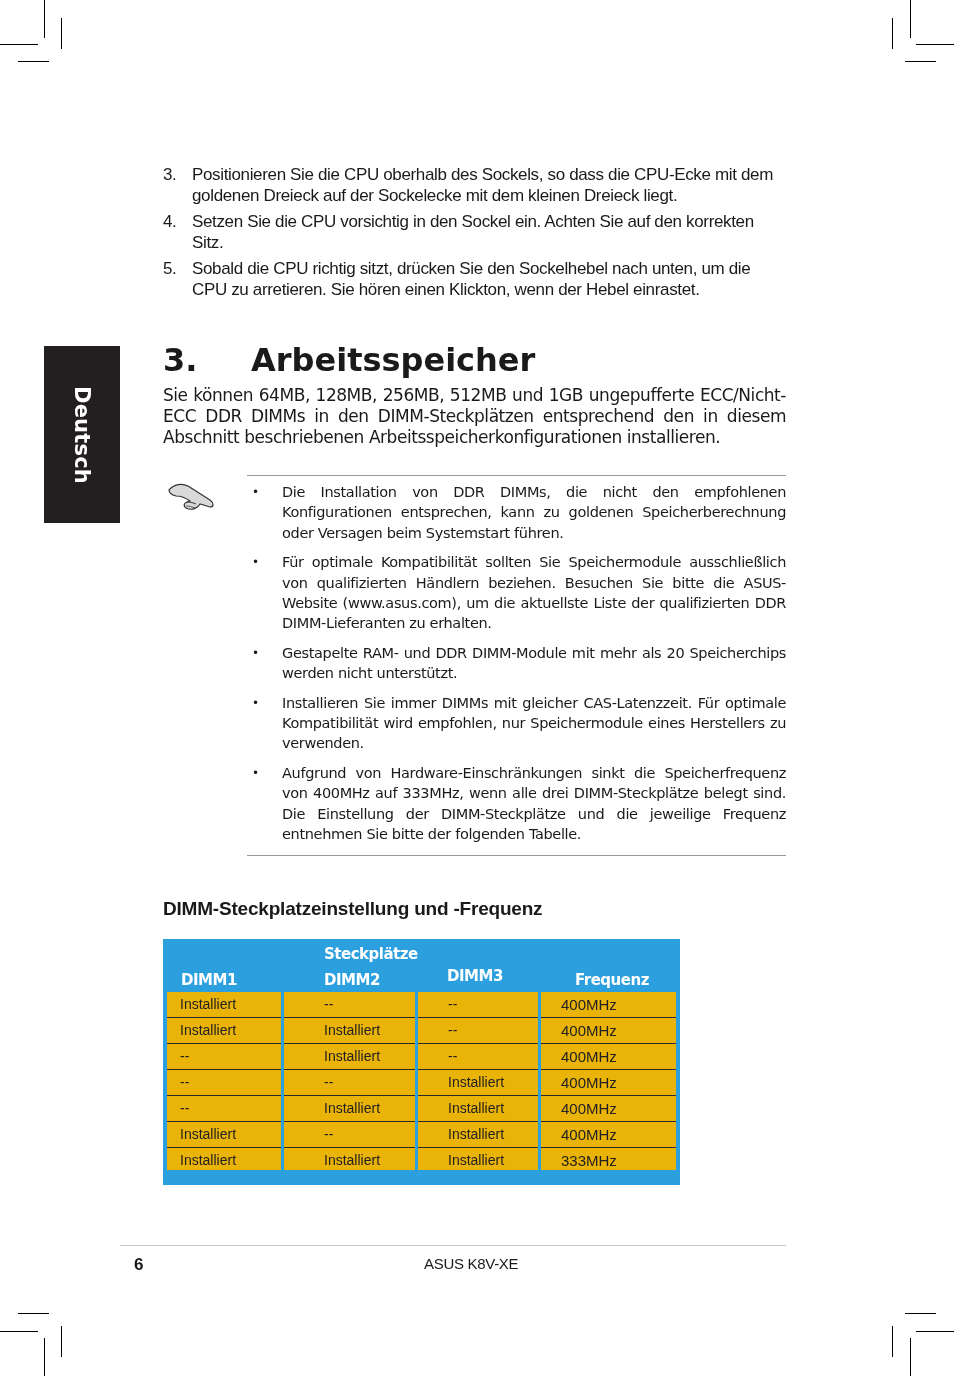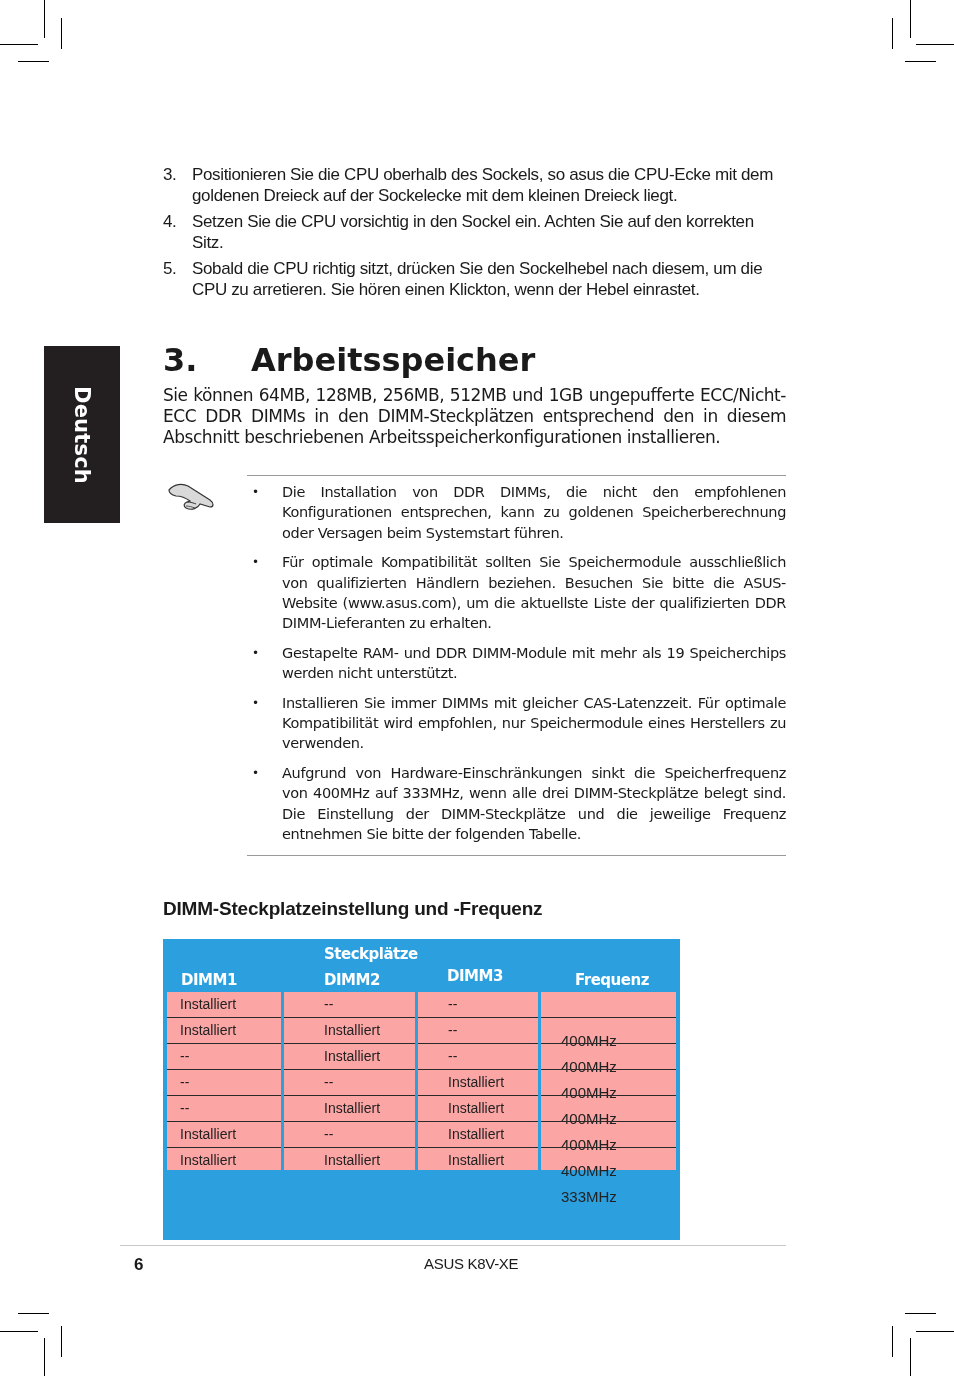--- a/index.html
+++ b/index.html
@@ -30,27 +30,27 @@
     .hand-icon { position: absolute; left: 166px; top: 480px; width: 52px; height: 34px; }
     .notes { position: absolute; left: 252px; top: 482px; width: 534px; font-size: 14.5px; line-height: 20.4px;
       font-family: "DejaVu Sans", sans-serif; letter-spacing: -0.35px; }
     .note { display: flex; margin-bottom: 9px; }
     .note .b { width: 30px; flex: none; font-size: 12px; }
     .note .t { flex: 1; text-align: justify; }
 
     .table-title { position: absolute; left: 163px; top: 898px; font-size: 19px; font-weight: bold;
       font-family: "Liberation Sans", sans-serif; letter-spacing: -0.2px; }
 
-    .tbl { position: absolute; left: 163px; top: 939px; width: 517px; height: 301px; background: #2c9fdf; }
+    .tbl { position: absolute; left: 163px; top: 939px; width: 517px; height: 246px; background: #2c9fdf; }
     .tbl .hd { position: absolute; color: #fff; font-size: 15px; font-weight: bold; font-family: "DejaVu Sans", sans-serif; letter-spacing: -0.5px; }
-    .tbl .body { position: absolute; left: 4px; top: 53px; width: 509px; height: 178px; background: #fca5a5; }
+    .tbl .body { position: absolute; left: 4px; top: 53px; width: 509px; height: 178px; background: #eab308; }
     .tbl .row { position: absolute; left: 0; width: 509px; height: 26px; border-bottom: 1px solid #2a2a2a; box-sizing: border-box; }
     .tbl .row:last-child { border-bottom: none; }
     .tbl .cell { position: absolute; top: 0; height: 25px; line-height: 25px; font-size: 14px; font-family: "Liberation Sans", sans-serif; color: #222; }
-    .tbl .cell.freq { font-size: 15px; margin-top: 36px; }
+    .tbl .cell.freq { font-size: 15px; }
     .tbl .vline { position: absolute; top: 53px; width: 3px; height: 178px; background: #2c9fdf; }
 
     .foot-rule { position: absolute; left: 120px; top: 1245px; width: 666px; height: 1px; background: #c8c8c8; }
     .page-num { position: absolute; left: 134px; top: 1255px; font-size: 17px; font-weight: bold; font-family: "Liberation Sans", sans-serif; }
     .foot-title { position: absolute; left: 424px; top: 1255px; font-size: 15px; font-family: "Liberation Sans", sans-serif; letter-spacing: -0.3px; }
   </style>
 </head>
 <body>
 
 <div class="crop v" style="left:44px;top:0;height:38px;"></div>
@@ -73,29 +73,29 @@
 <div class="crop v" style="left:892px;top:1326px;height:31px;"></div>
 <div class="crop h" style="left:905px;top:1313px;width:31px;"></div>
 
 <div class="side-tab">
   <span>Deutsch</span>
 </div>
 
 <div class="steps">
   <div class="step">
     <span class="num">3.</span>
-    <span class="txt">Positionieren Sie die CPU oberhalb des Sockels, so asus die CPU-Ecke mit dem goldenen Dreieck auf der Sockelecke mit dem kleinen Dreieck liegt.</span>
+    <span class="txt">Positionieren Sie die CPU oberhalb des Sockels, so dass die CPU-Ecke mit dem goldenen Dreieck auf der Sockelecke mit dem kleinen Dreieck liegt.</span>
   </div>
   <div class="step">
     <span class="num">4.</span>
     <span class="txt">Setzen Sie die CPU vorsichtig in den Sockel ein. Achten Sie auf den korrekten Sitz.</span>
   </div>
   <div class="step">
     <span class="num">5.</span>
-    <span class="txt">Sobald die CPU richtig sitzt, drücken Sie den Sockelhebel nach diesem, um die CPU zu arretieren. Sie hören einen Klickton, wenn der Hebel einrastet.</span>
+    <span class="txt">Sobald die CPU richtig sitzt, drücken Sie den Sockelhebel nach unten, um die CPU zu arretieren. Sie hören einen Klickton, wenn der Hebel einrastet.</span>
   </div>
 </div>
 
 <div class="section-title">
   <span class="n">3.</span><span>Arbeitsspeicher</span>
 </div>
 
 <div class="intro">Sie können 64MB, 128MB, 256MB, 512MB und 1GB ungepufferte ECC/Nicht-ECC DDR DIMMs in den DIMM-Steckplätzen entsprechend den in diesem Abschnitt beschriebenen Arbeitsspeicherkonfigurationen installieren.</div>
 
 <div class="note-rule" style="top:475px;"></div>
@@ -110,21 +110,21 @@
   <div class="note">
     <span class="b">•</span>
     <span class="t">Die Installation von DDR DIMMs, die nicht den empfohlenen Konfigurationen entsprechen, kann zu goldenen Speicherberechnung oder Versagen beim Systemstart führen.</span>
   </div>
   <div class="note">
     <span class="b">•</span>
     <span class="t">Für optimale Kompatibilität sollten Sie Speichermodule ausschließlich von qualifizierten Händlern beziehen. Besuchen Sie bitte die ASUS-Website (www.asus.com), um die aktuellste Liste der qualifizierten DDR DIMM-Lieferanten zu erhalten.</span>
   </div>
   <div class="note">
     <span class="b">•</span>
-    <span class="t">Gestapelte RAM- und DDR DIMM-Module mit mehr als 19 Speicherchips werden nicht unterstützt.</span>
+    <span class="t">Gestapelte RAM- und DDR DIMM-Module mit mehr als 20 Speicherchips werden nicht unterstützt.</span>
   </div>
   <div class="note">
     <span class="b">•</span>
     <span class="t">Installieren Sie immer DIMMs mit gleicher CAS-Latenzzeit. Für optimale Kompatibilität wird empfohlen, nur Speichermodule eines Herstellers zu verwenden.</span>
   </div>
   <div class="note">
     <span class="b">•</span>
     <span class="t">Aufgrund von Hardware-Einschränkungen sinkt die Speicherfrequenz von 400MHz auf 333MHz, wenn alle drei DIMM-Steckplätze belegt sind. Die Einstellung der DIMM-Steckplätze und die jeweilige Frequenz entnehmen Sie bitte der folgenden Tabelle.</span>
   </div>
 </div>

